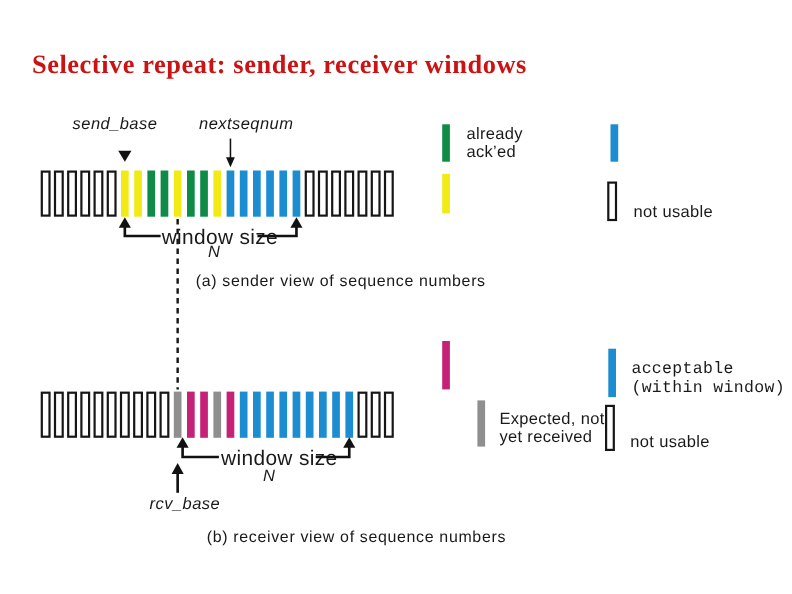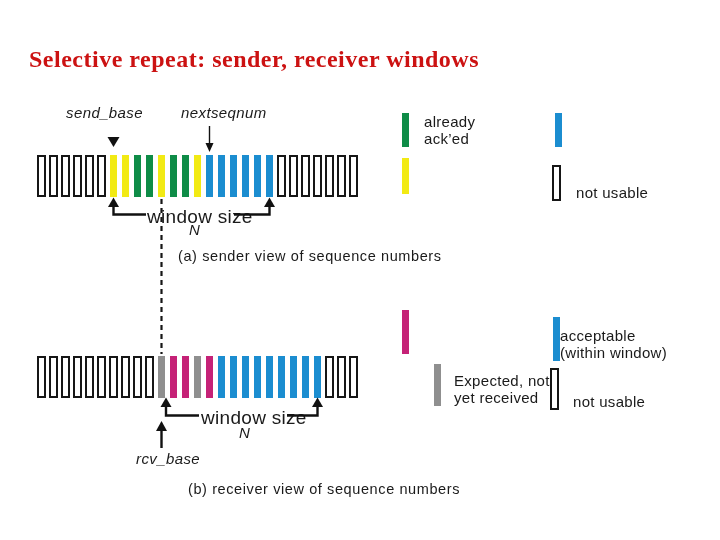--- a/index.html
+++ b/index.html
@@ -156,21 +156,21 @@
 <div class="legend-item" style="left:552px;top:165px;">
   <div class="swatch sw-W" style="height:36px;"></div>
   <div class="legend-label" style="margin-left:15px;margin-top:6px;">not usable</div>
 </div>
 
 <div class="legend-item" style="left:402px;top:310px;">
   <div class="swatch sw-M" style="height:44px;"></div>
 </div>
 <div class="legend-item" style="left:553px;top:317px;">
   <div class="swatch sw-B" style="height:44px;"></div>
-  <div class="legend-label" style="margin-top:-2px;">acceptable
+  <div class="legend-label" style="margin-left:14px;margin-top:-2px;font-family:Liberation Mono, monospace;">acceptable
 (within window)</div>
 </div>
 <div class="legend-item" style="left:402px;top:364px;margin-left:32px;">
   <div class="swatch sw-E" style="height:42px;"></div>
   <div class="legend-label" style="margin-left:13px;">Expected,  not
 yet received</div>
 </div>
 <div class="legend-item" style="left:550px;top:368px;">
   <div class="swatch sw-W" style="height:42px;"></div>
   <div class="legend-label" style="margin-left:14px;">not usable</div>

